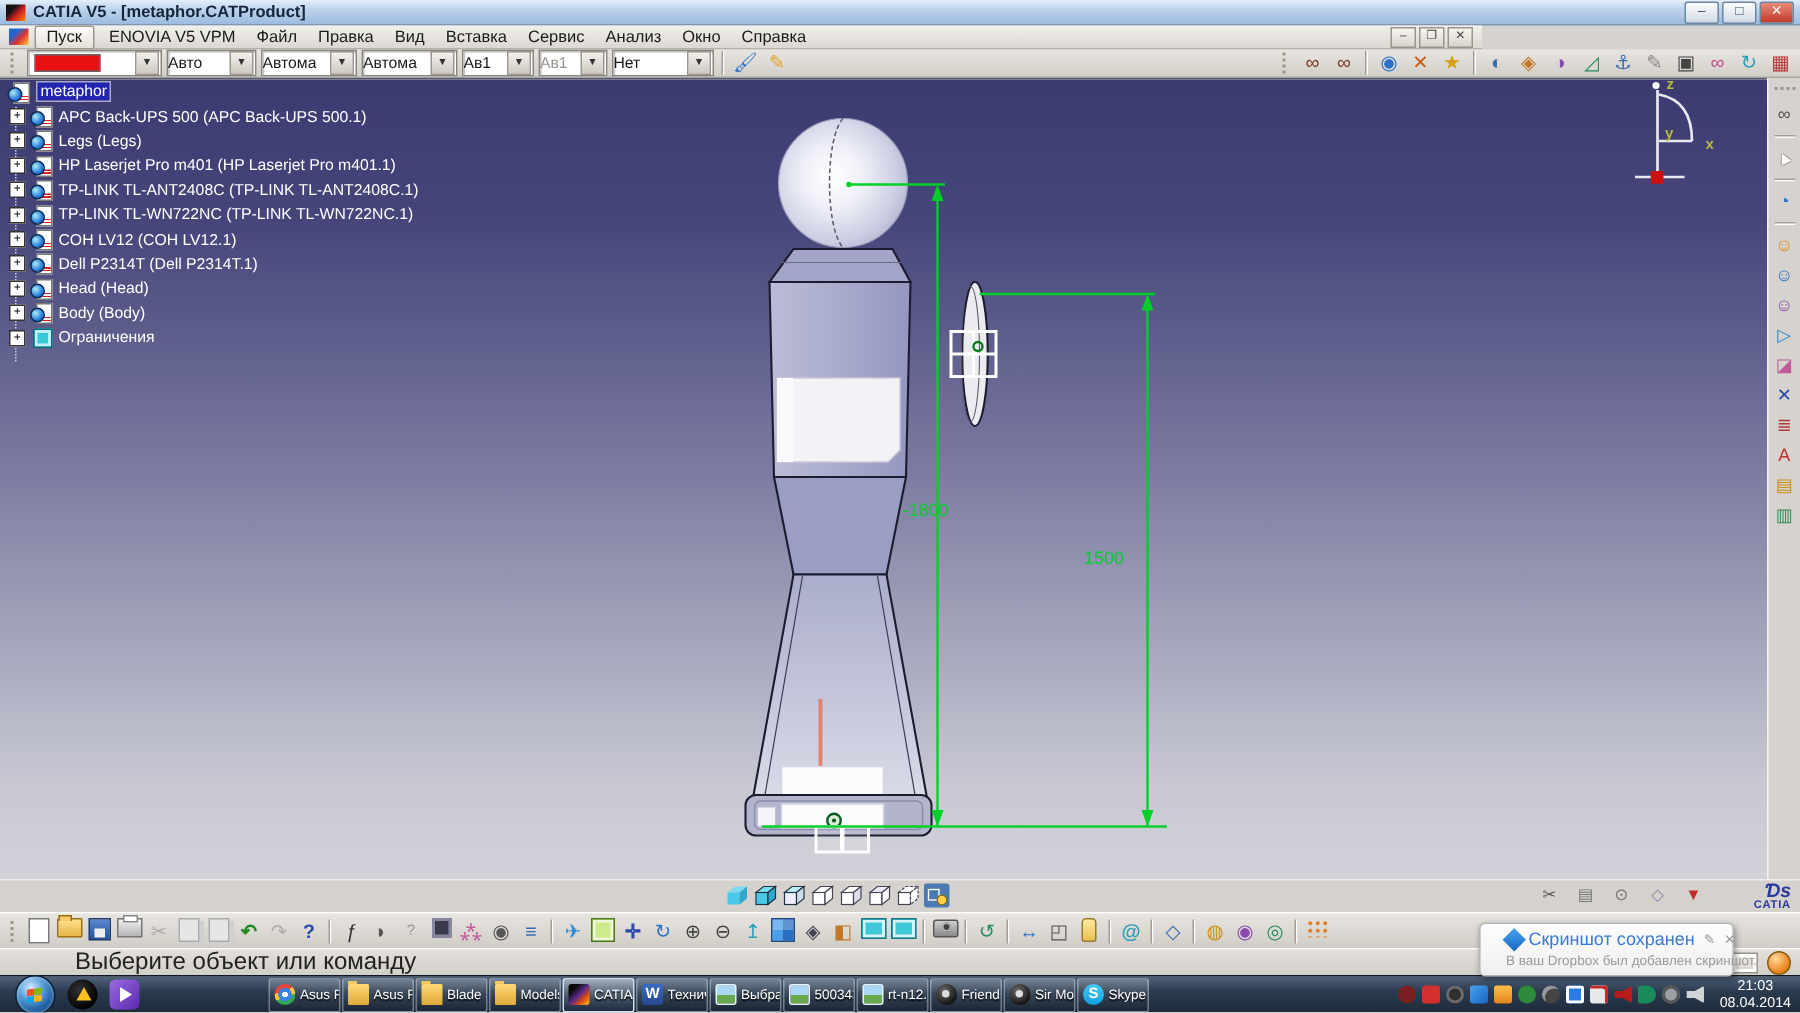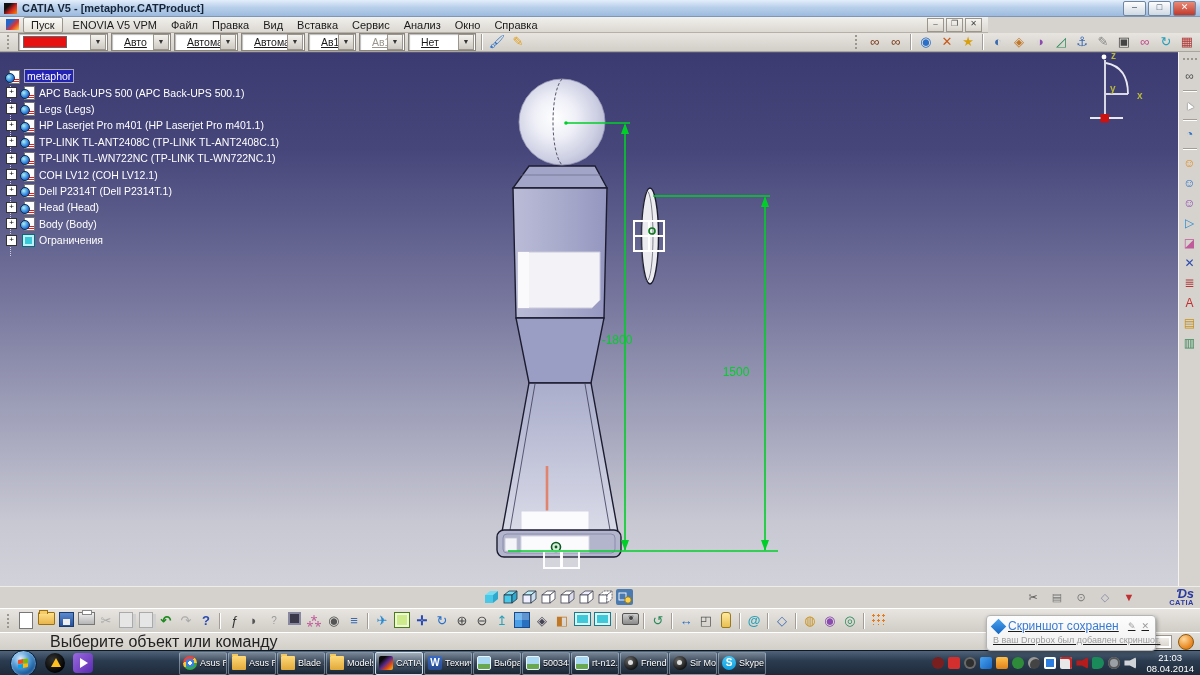--- a/index.html
+++ b/index.html
@@ -25,35 +25,35 @@
   .mdictl{margin-left:auto;display:flex;gap:2px;padding-right:4px;}
   .mdictl span{width:15px;height:12px;border:1px solid #9a968e;background:linear-gradient(#f7f5f1,#d8d4cc);
                font-size:8px;line-height:10px;text-align:center;color:#444;}
 
   
   .toolbar{position:absolute;left:0;top:33px;width:1200px;height:19px;background:linear-gradient(#e8e5e0,#d2cfc9);
            border-bottom:1px solid #a9a59d;display:flex;align-items:center;padding:0 4px;box-sizing:border-box;gap:3px;}
   .handle{width:3px;height:14px;border-left:2px dotted #9b978f;margin:0 3px;flex:none;}
   .combo{height:16px;border:1px solid #8a8populate678;border:1px solid #8a867e;background:#fff;display:flex;align-items:center;
          box-shadow:inset 1px 1px 1px #bbb;flex:none;}
-  .combo .val{padding:0 12px;font-size:10.5px;white-space:nowrap;overflow:hidden;text-decoration:underline;}
+  .combo .val{padding:0 0;font-size:10.5px;white-space:nowrap;overflow:hidden;}
   .combo .arr{width:14px;height:14px;margin:0 1px 0 auto;background:linear-gradient(#f4f2ee,#cdc9c2);
               border:1px solid #9a968e;font-size:7px;line-height:13px;text-align:center;color:#333;flex:none;}
   .combo.dis .val{color:#9a968e;}
   .swatch{width:42px;height:10px;background:#e81111;border:1px solid #666;margin-left:4px;}
   .tbi{width:18px;height:18px;line-height:17px;text-align:center;font-size:13px;flex:none;}
   .sep{width:1px;height:16px;background:#a29e96;border-right:1px solid #fff;margin:0 2px;flex:none;}
 
   
   .workarea{position:absolute;left:0;top:52px;width:1178px;height:534px;border-top:1px solid #55557a;box-sizing:border-box;}
   .scene{position:absolute;left:0;top:0;}
   svg{font-family:"Liberation Sans",sans-serif;}
 
   
-  .tree{position:absolute;left:2px;top:15px;width:280px;color:#fff;font-size:10.5px;}
+  .tree{position:absolute;left:2px;top:0;width:280px;color:#fff;font-size:10.5px;}
   .trow{height:16.4px;display:flex;align-items:center;position:relative;}
   .treeline{position:absolute;left:8px;top:18px;width:0;height:170px;border-left:1px dotted #cfcfe8;}
   .plus{width:9px;height:9px;background:#fff;border:1px solid #333;color:#000;font-size:8px;line-height:7px;
         text-align:center;margin-left:4px;flex:none;z-index:2;}
   .picon{position:relative;width:15px;height:13px;margin-left:3px;flex:none;z-index:2;}
   .picon .sheet{position:absolute;right:0;top:0;width:9px;height:12px;background:#fdfdfd;border:1px solid #777;}
   .picon .mark{position:absolute;right:1px;bottom:1px;width:6px;height:3px;background:repeating-linear-gradient(0deg,#d22 0 1px,transparent 1px 2px);}
   .picon .gear{position:absolute;left:0;bottom:0;width:8px;height:8px;border-radius:50%;
                background:radial-gradient(circle at 35% 35%,#aee,#2a7de1 60%,#14417e);border:1px solid #0a2a52;}
   .cicon{width:11px;height:11px;margin-left:5px;background:#39c8d8;border:1px solid #0a6a78;box-shadow:inset 0 0 0 2px #bff0f6;flex:none;z-index:2;}
@@ -139,21 +139,21 @@
   .ti.skype{border-radius:50%;background:linear-gradient(#45c8f5,#0e9fe0);}
   .ti.skype:after{content:"S";position:absolute;left:0;top:0;width:14px;text-align:center;font-size:10px;font-weight:bold;color:#fff;line-height:14px;}
   .tray{margin-left:auto;display:flex;align-items:center;gap:4px;padding-right:6px;}
   .lang{color:#fff;font-size:10px;margin-right:4px;margin-top:33px;}
   .tri{width:12px;height:12px;flex:none;border-radius:2px;}
   .clock{color:#fff;font-size:9.5px;text-align:center;line-height:11px;margin-left:6px;white-space:nowrap;}
 
   
   .notif{position:absolute;left:986px;top:615px;width:170px;height:36px;background:linear-gradient(#fdfdfd,#efefef);
          border:1px solid #b5b5b5;border-radius:4px;box-shadow:1px 2px 4px rgba(0,0,0,.35);z-index:50;
-         padding:3px 6px;box-sizing:border-box;text-decoration:underline;}
+         padding:3px 17px;box-sizing:border-box;}
   .notif .row1{display:flex;align-items:center;gap:4px;}
   .db-ico{width:11px;height:11px;background:linear-gradient(135deg,#4aa3f0,#1565c0);transform:rotate(45deg);flex:none;}
   .notif .nt{color:#3a7bd5;font-size:12px;white-space:nowrap;flex:1;}
   .notif .nx{color:#9a9a9a;font-size:9px;margin-left:2px;}
   .notif .nb{color:#9a9a9a;font-size:9px;margin-top:2px;white-space:nowrap;text-align:center;}
 </style>
 </head>
 <body>
 
 <div class="screen">

